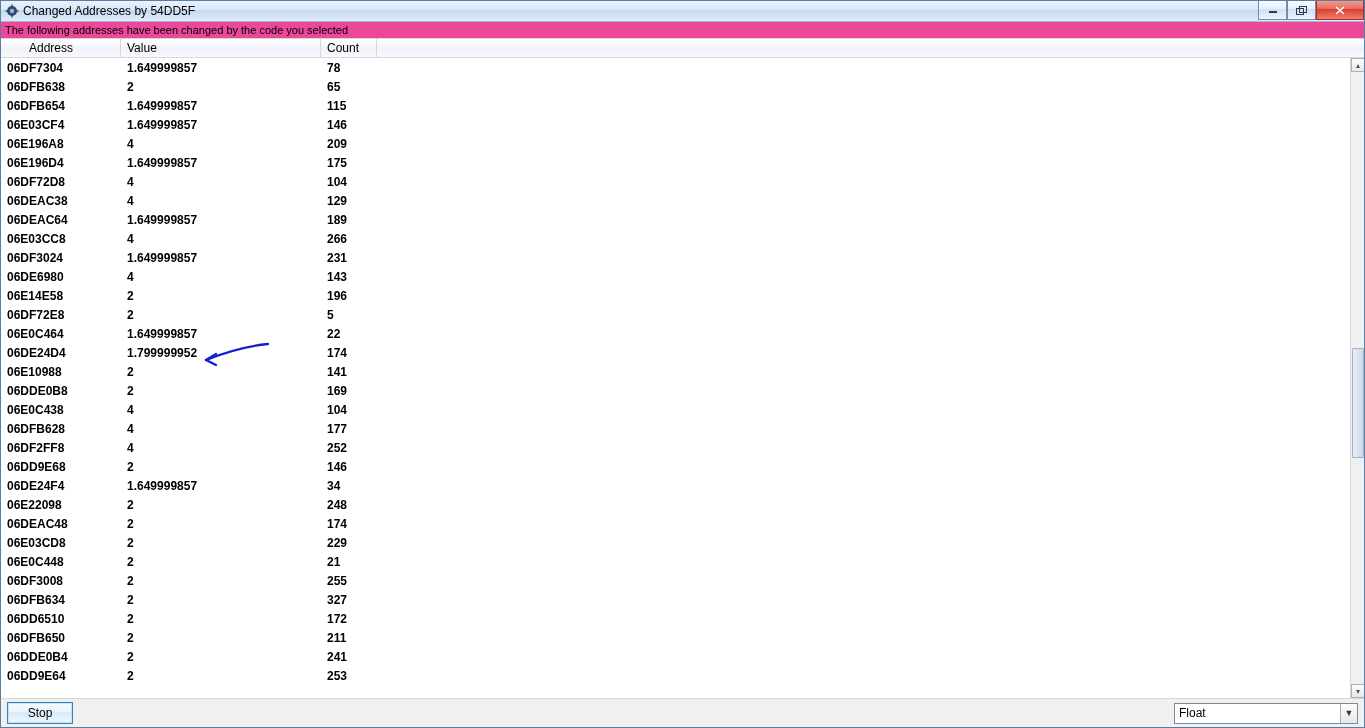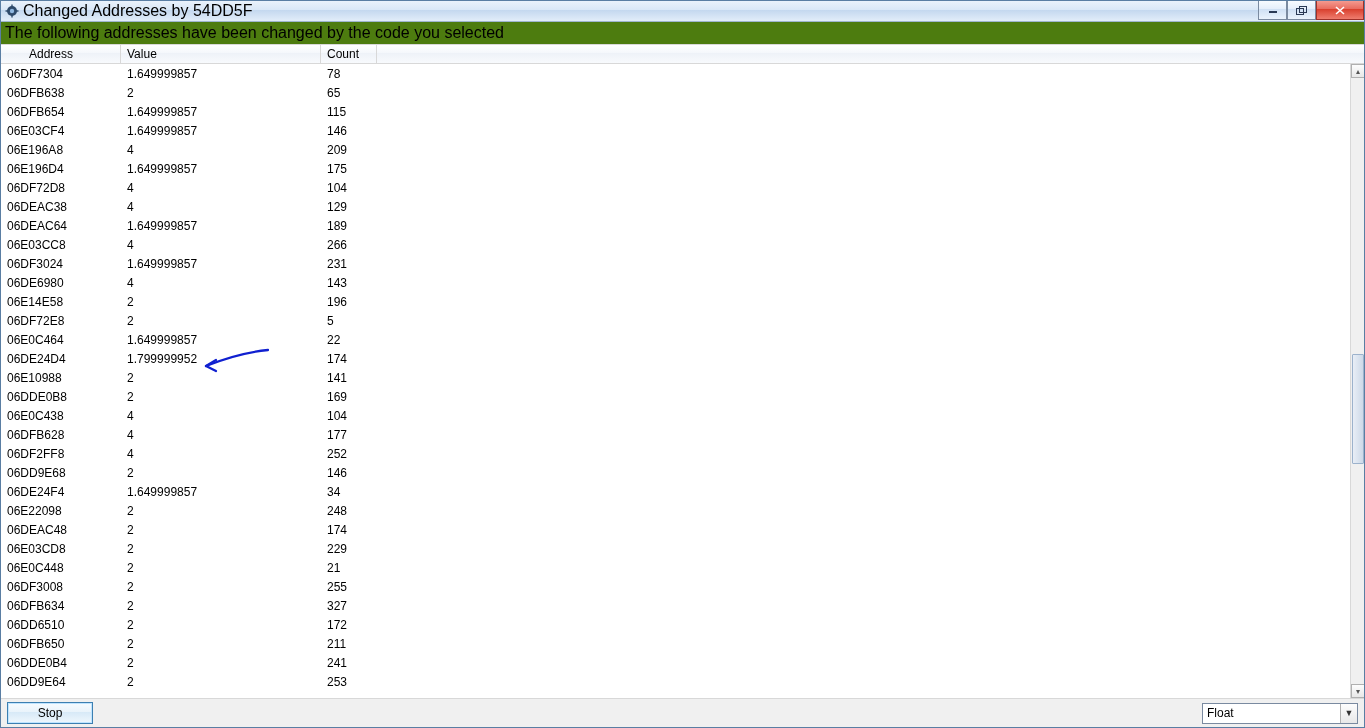--- a/index.html
+++ b/index.html
@@ -26,21 +26,21 @@
   align-items: center;
   padding-left: 4px;
   position: relative;
 }
 .titlebar .app-icon {
   width: 14px; height: 14px;
   margin-right: 4px;
   display: inline-block;
 }
 .titlebar .title-text {
-  font-size: 16px;
+  font-size: 12px;
   color: #000;
 }
 .win-controls {
   position: absolute;
   right: 0; top: 0;
   height: 20px;
   display: flex;
   gap: 0;
 }
 .win-btn {
@@ -58,23 +58,23 @@
   background: linear-gradient(to bottom, #f49a8f 0%, #e86a5d 45%, #d9402e 46%, #ef7d6f 100%);
   border-color: #a03028;
   color: #fff;
   width: 48px;
   border-top-right-radius: 0;
 }
 .win-btn svg { display: block; }
 
 .description {
   padding: 2px 4px;
-  font-size: 16px;
+  font-size: 11px;
   color: #000;
-  background: #4d7c0f;
+  background: #ec4899;
 }
 
 .table-wrap {
   flex: 1;
   overflow: hidden;
   position: relative;
   border-top: 1px solid #d8d8d8;
 }
 .table-header {
   height: 19px;
@@ -91,20 +91,21 @@
   cursor: pointer;
 }
 .col-address { width: 120px; padding-left: 28px; }
 .col-value   { width: 200px; }
 .col-count   { width: 56px; text-align: left; padding-right: 10px; }
 
 .table-body {
   position: absolute;
   top: 19px; left: 0; right: 14px; bottom: 0;
   overflow: hidden;
+  font-weight: bold;
 }
 .tr {
   display: flex;
   height: 19px;
   align-items: center;
   font-size: 12px;
   color: #000;
 }
 .td {
   padding: 0 6px;
@@ -139,38 +140,38 @@
 .footer {
   height: 29px;
   border-top: 1px solid #d8d8d8;
   background: #f0f0f0;
   display: flex;
   align-items: center;
   padding: 0 6px;
   justify-content: space-between;
 }
 .footer .stop-btn {
-  width: 86px;
+  width: 66px;
   height: 22px;
   border: 1px solid #3c7fb1;
   background: linear-gradient(to bottom, #f6fbff 0%, #e9f3fb 45%, #d7e9f7 46%, #eff7fd 100%);
   font-size: 12px;
   color: #000;
   cursor: pointer;
   display: flex;
   align-items: center;
   justify-content: center;
   box-shadow: inset 0 0 0 1px #bfe4ff;
 }
 .footer .right-combo {
   display: flex;
   align-items: center;
 }
 .combo {
-  width: 156px;
+  width: 184px;
   height: 21px;
   border: 1px solid #7a8aa0;
   background: #fff;
   display: flex;
   align-items: center;
   justify-content: space-between;
   padding-left: 4px;
   font-size: 12px;
 }
 .combo .caret {

